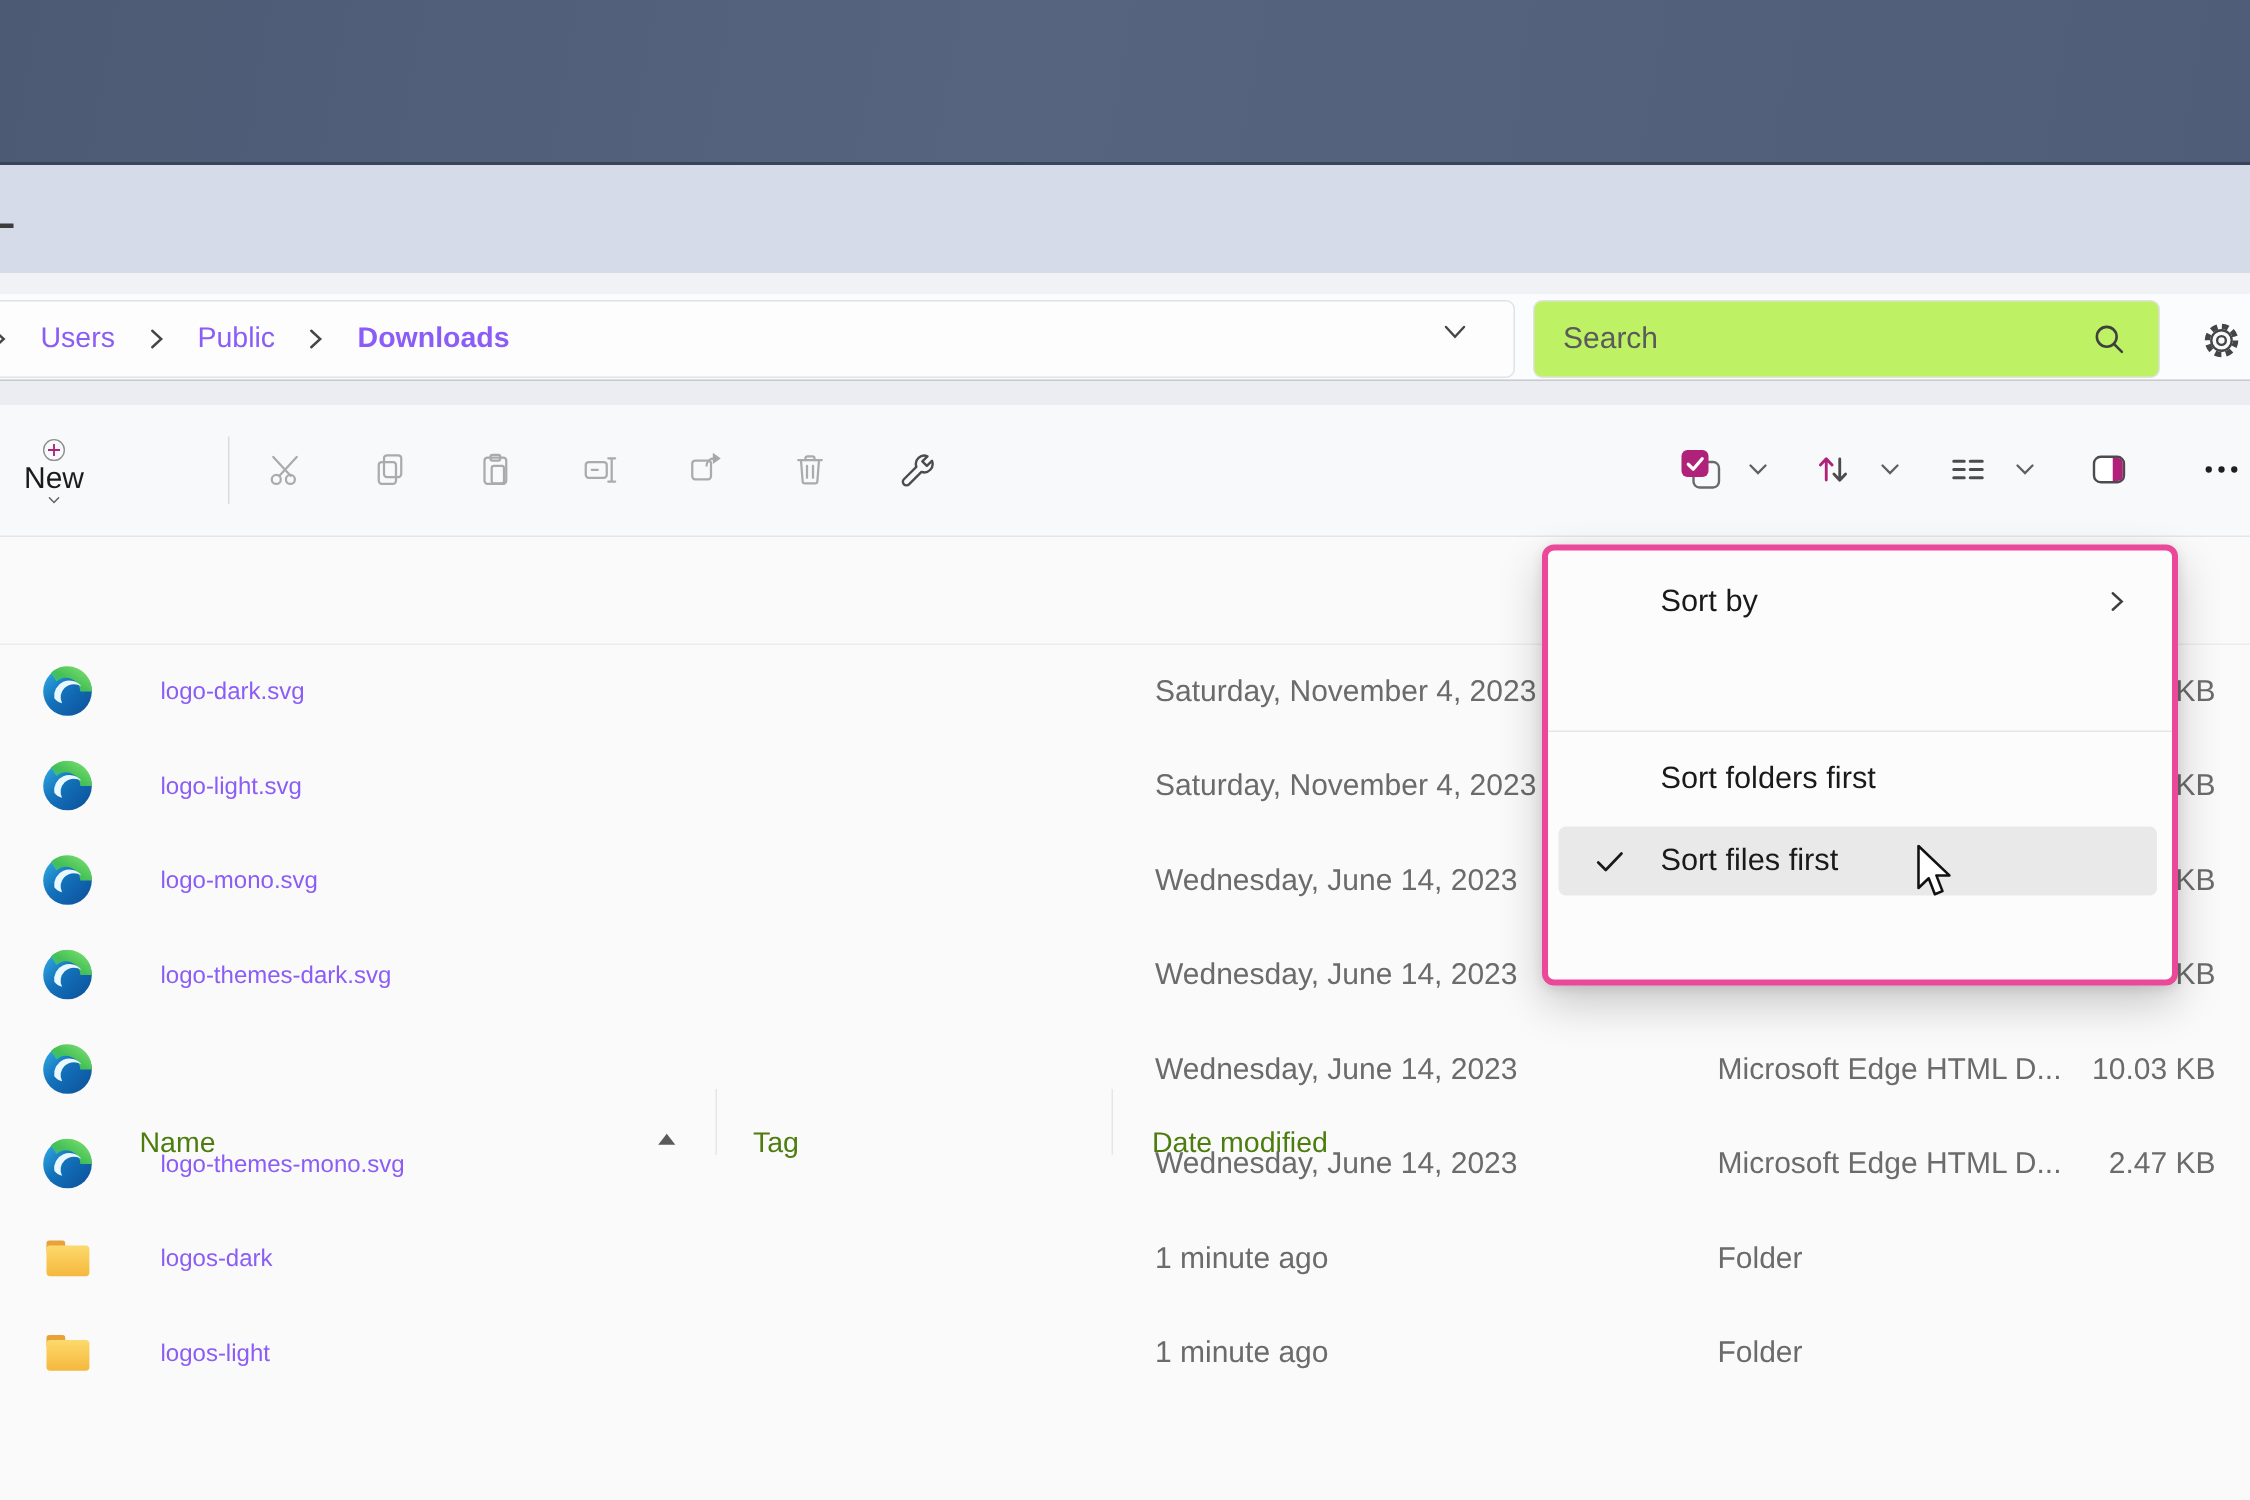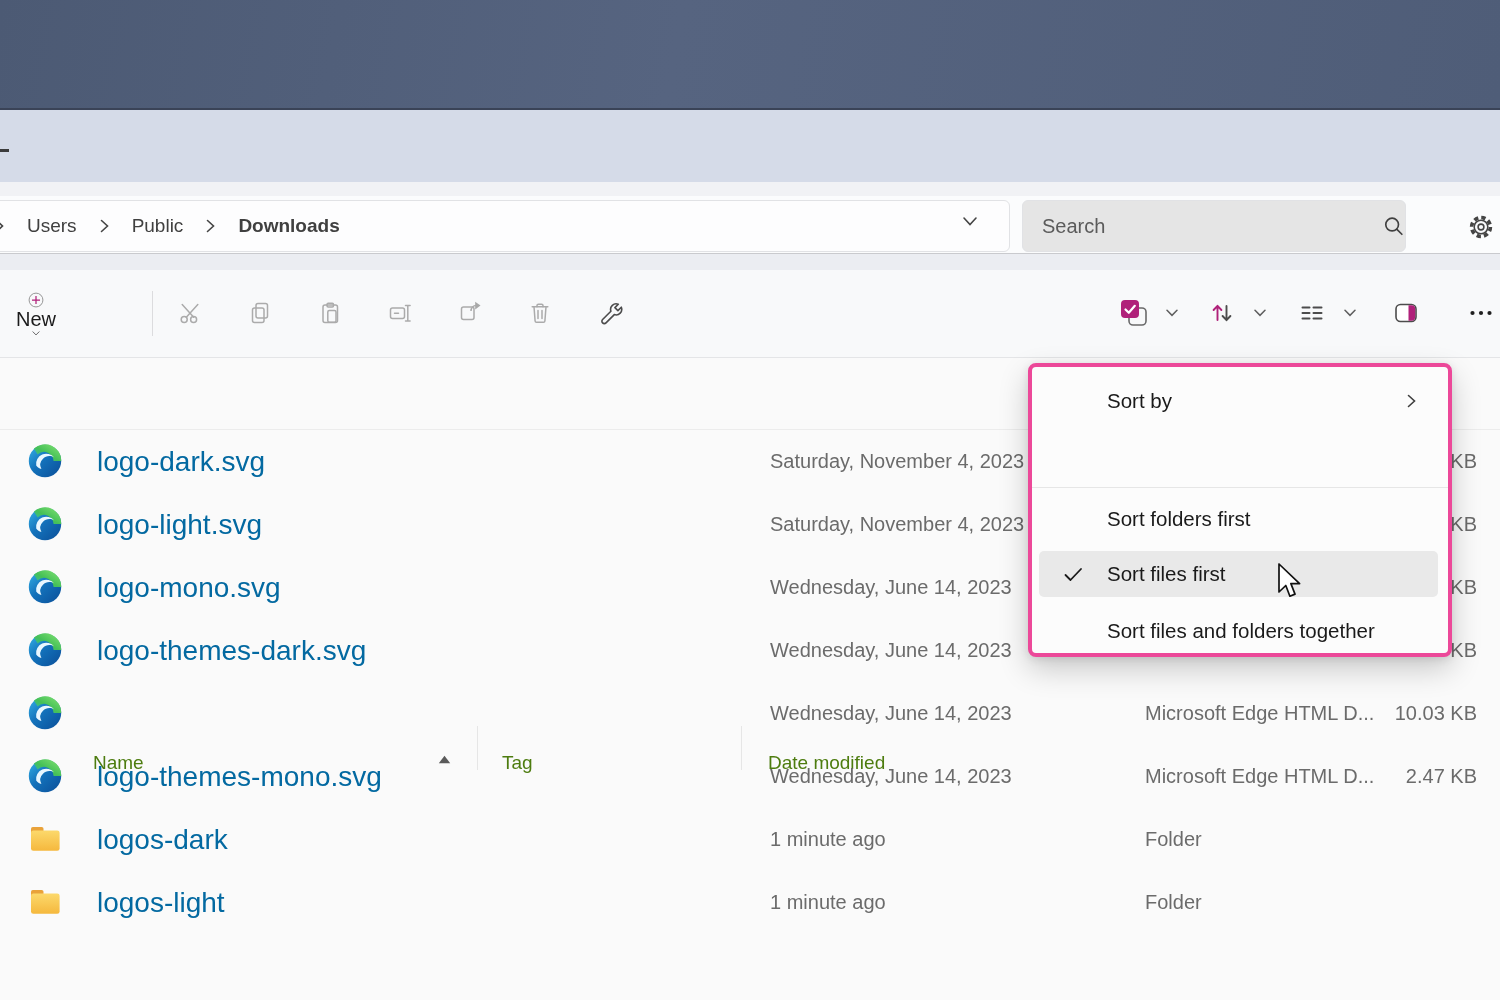--- a/index.html
+++ b/index.html
@@ -16,26 +16,26 @@
     border-bottom:2px solid #3a4357;}
   #titlebar{left:0;top:110px;width:1500px;height:72px;background:#d5dbe8;}
   #tab-dash{left:0;top:149px;width:9px;height:3px;background:#3c3c3c;}
   .winbtn{top:120px;width:22px;height:22px;display:flex;align-items:center;justify-content:center;}
   #strip-a{left:0;top:182px;width:1500px;height:14px;background:#f1f2f5;}
   #address-row{left:0;top:196px;width:1500px;height:57px;background:#fbfcfd;}
   #strip-c{left:0;top:253px;width:1500px;height:17px;background:#ebedf2;border-top:1px solid #c9cace;box-sizing:border-box;}
   
   #address-box{left:-14px;top:200px;width:1024px;height:52px;background:#fdfdfe;
     border:1px solid #e1e2e5;border-radius:6px;box-sizing:border-box;}
-  #breadcrumb{left:0;top:200px;height:52px;display:flex;align-items:center;column-gap:23px;font-size:19px;color:#404040;}
+  #breadcrumb{left:0;top:200px;height:52px;display:flex;align-items:center;column-gap:23px;font-size:19px;color:#8b5cf6;}
   #breadcrumb .crumb{white-space:nowrap;}
   #breadcrumb .last{font-weight:600;}
   #bc-lead{margin-left:-5px;}
   #address-chevron{left:962px;top:216px;}
-  #search-box{left:1022px;top:200px;width:384px;height:52px;background:#e5e5e5;
+  #search-box{left:1022px;top:200px;width:418px;height:52px;background:#bef264;
     border:1px solid #e1e2e5;border-radius:6px;box-sizing:border-box;display:flex;align-items:center;}
   #search-input{border:none;outline:none;background:transparent;font-family:"Liberation Sans",sans-serif;
     font-size:20px;color:#333;padding:0 0 0 19px;width:340px;}
   #search-input::placeholder{color:#5b5b5b;opacity:1;}
   #settings-btn{left:1464px;top:212px;width:34px;height:30px;display:flex;align-items:center;justify-content:center;}
   
   #toolbar{left:0;top:270px;width:1500px;height:88px;background:#f8f9fa;border-bottom:1px solid #e4e5e7;box-sizing:border-box;}
   #new-button{left:6px;top:292px;height:44px;display:flex;align-items:center;padding:0 10px;border-radius:5px;flex-direction:column;}
   #new-label{font-size:20px;color:#1b1b1b;}
   #tb-sep{left:152px;top:291px;width:1px;height:45px;background:#dcdcde;}
@@ -46,21 +46,21 @@
     font-size:19px;color:#4d7c0f;}
   .hdiv{top:368px;width:1px;height:44px;background:#e6e6e6;}
   #hdr-name{left:93px;top:394px;}
   #hdr-sort{left:438px;top:397px;}
   #hdr-tag{left:502px;top:394px;}
   #hdr-date{left:768px;top:394px;}
   
   #file-list{left:0;top:430px;width:1500px;}
   .row{position:relative;width:1500px;height:63px;}
   .cell-icon{position:absolute;left:28px;top:14px;width:34px;height:34px;}
-  .cell-name{position:absolute;left:97px;top:0;height:63px;display:flex;align-items:center;font-size:28px;color:#0369a1;}
+  .cell-name{position:absolute;left:107px;top:0;height:63px;display:flex;align-items:center;font-size:16px;color:#8b5cf6;}
   .cell-date,.cell-type{position:absolute;top:0;height:63px;display:flex;align-items:center;font-size:20px;color:#6b6b6b;white-space:nowrap;}
   .cell-date{left:770px;}
   .cell-type{left:1145px;}
   .cell-size{position:absolute;right:23px;top:0;height:63px;display:flex;align-items:center;justify-content:flex-end;
     font-size:20px;color:#6b6b6b;width:160px;}
   
   #context-menu{left:1028px;top:363px;width:424px;height:294px;background:#fcfcfc;
     border:4px solid #ec4899;border-radius:8px;box-sizing:border-box;
     box-shadow:0 12px 30px rgba(0,0,0,.20),0 2px 8px rgba(0,0,0,.10);}
   .mi{position:absolute;left:0;right:0;height:56px;display:flex;align-items:center;
@@ -384,22 +384,19 @@
   <div id="menu-sep"></div>
   <div class="mi" id="mi2">
     <span>Sort folders first</span>
   </div>
   <div class="mi" id="mi3">
     <svg class="mcheck" width="19" height="15" viewBox="0 0 19 15" style="left:25px;top:16px;">
         <path d="M1.5 8 L6.5 13 L17 2" fill="none" stroke="#1a1a1a" stroke-width="1.8" stroke-linecap="round" stroke-linejoin="round"></path>
       </svg>
     <span>Sort files first</span>
   </div>
-  <div class="mi" id="mi4">
-    <span>Sort files and folders together</span>
-  </div>
 </div>
 
 <div class="abs" id="cursor">
   <svg width="26" height="38" viewBox="0 0 26 38">
     <path d="M2 1 L2 29 L8.8 22.5 L12.9 33.2 L18 31.1 L13.9 20.6 L22.6 20.6 Z" fill="#ffffff" stroke="#111111" stroke-width="1.7" stroke-linejoin="round"></path>
   </svg>
 </div>
 
 </body></html>

